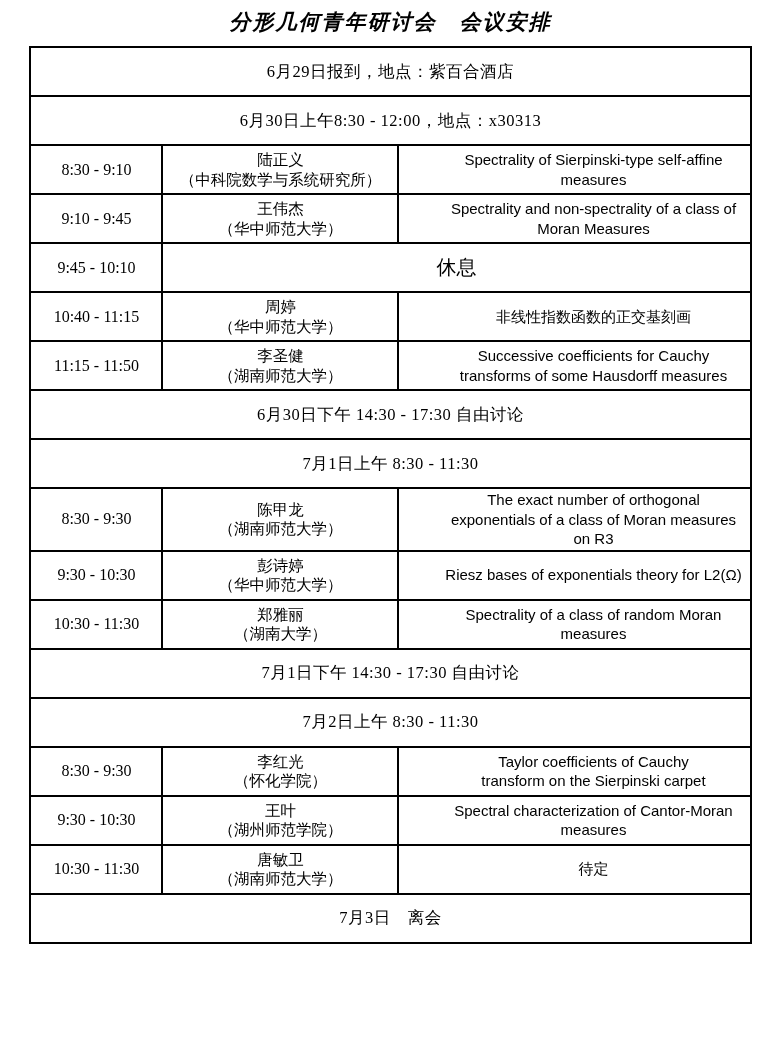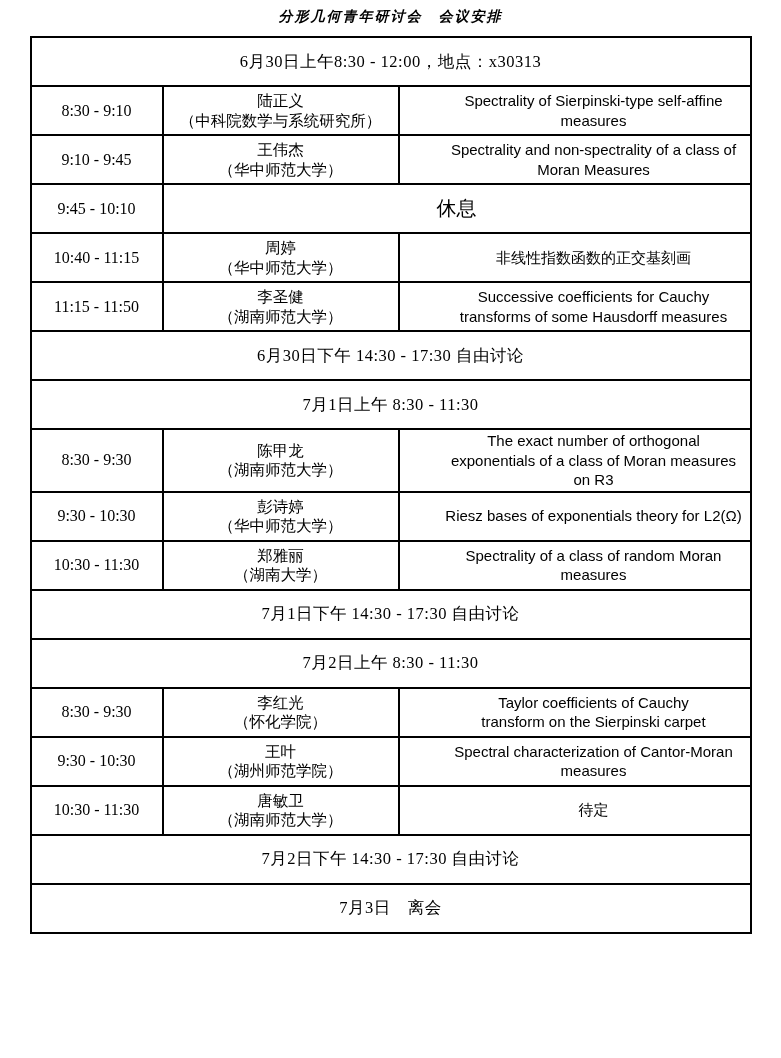--- a/index.html
+++ b/index.html
@@ -8,21 +8,21 @@
     background:#ffffff;color:#000;
     font-family:"Liberation Sans","DejaVu Sans",sans-serif;
     overflow:hidden;
   }
   .title{
     text-align:center;
     padding-top:8px;
     font-family:Liberation Mono, monospace;
     font-style:italic;
     font-weight:bold;
-    font-size:14px;
+    font-size:21px;
     letter-spacing:2px;
   }
   table.schedule{
     border-collapse:collapse;
     table-layout:fixed;
     width:720px;
     margin:10px auto 0 auto;
   }
   col.c1{width:132px}
   col.c2{width:236px}
@@ -66,20 +66,23 @@
 
 <div class="page">
   <div class="title">分形几何青年研讨会　会议安排</div>
   <table class="schedule">
     <colgroup>
       <col class="c1">
         <col class="c2">
         <col class="c3">
     </colgroup>
     <tbody>
+        <tr>
+          <td class="section" colspan="3">6月29日报到，地点：紫百合酒店</td>
+        </tr>
         <tr>
           <td class="section" colspan="3">6月30日上午8:30 - 12:00，地点：x30313</td>
         </tr>
         <tr>
           <td class="time">8:30 - 9:10</td>
           <td class="speaker">
             <span class="sp-name">陆正义</span>
             <span class="sp-affil">（中科院数学与系统研究所）</span>
           </td>
           <td class="talk-title">Spectrality of Sierpinski-type self-affine measures</td>
@@ -167,20 +170,17 @@
         </tr>
         <tr>
           <td class="time">10:30 - 11:30</td>
           <td class="speaker">
             <span class="sp-name">唐敏卫</span>
             <span class="sp-affil">（湖南师范大学）</span>
           </td>
           <td class="talk-title">待定</td>
         </tr>
         <tr>
-          <td class="section" colspan="3">7月2日下午 14:30 - 17:30 自由讨论</td>
-        </tr>
-        <tr>
           <td class="section" colspan="3">7月3日　离会</td>
         </tr>
       </tbody>
   </table>
 </div>
 
 </body></html>

